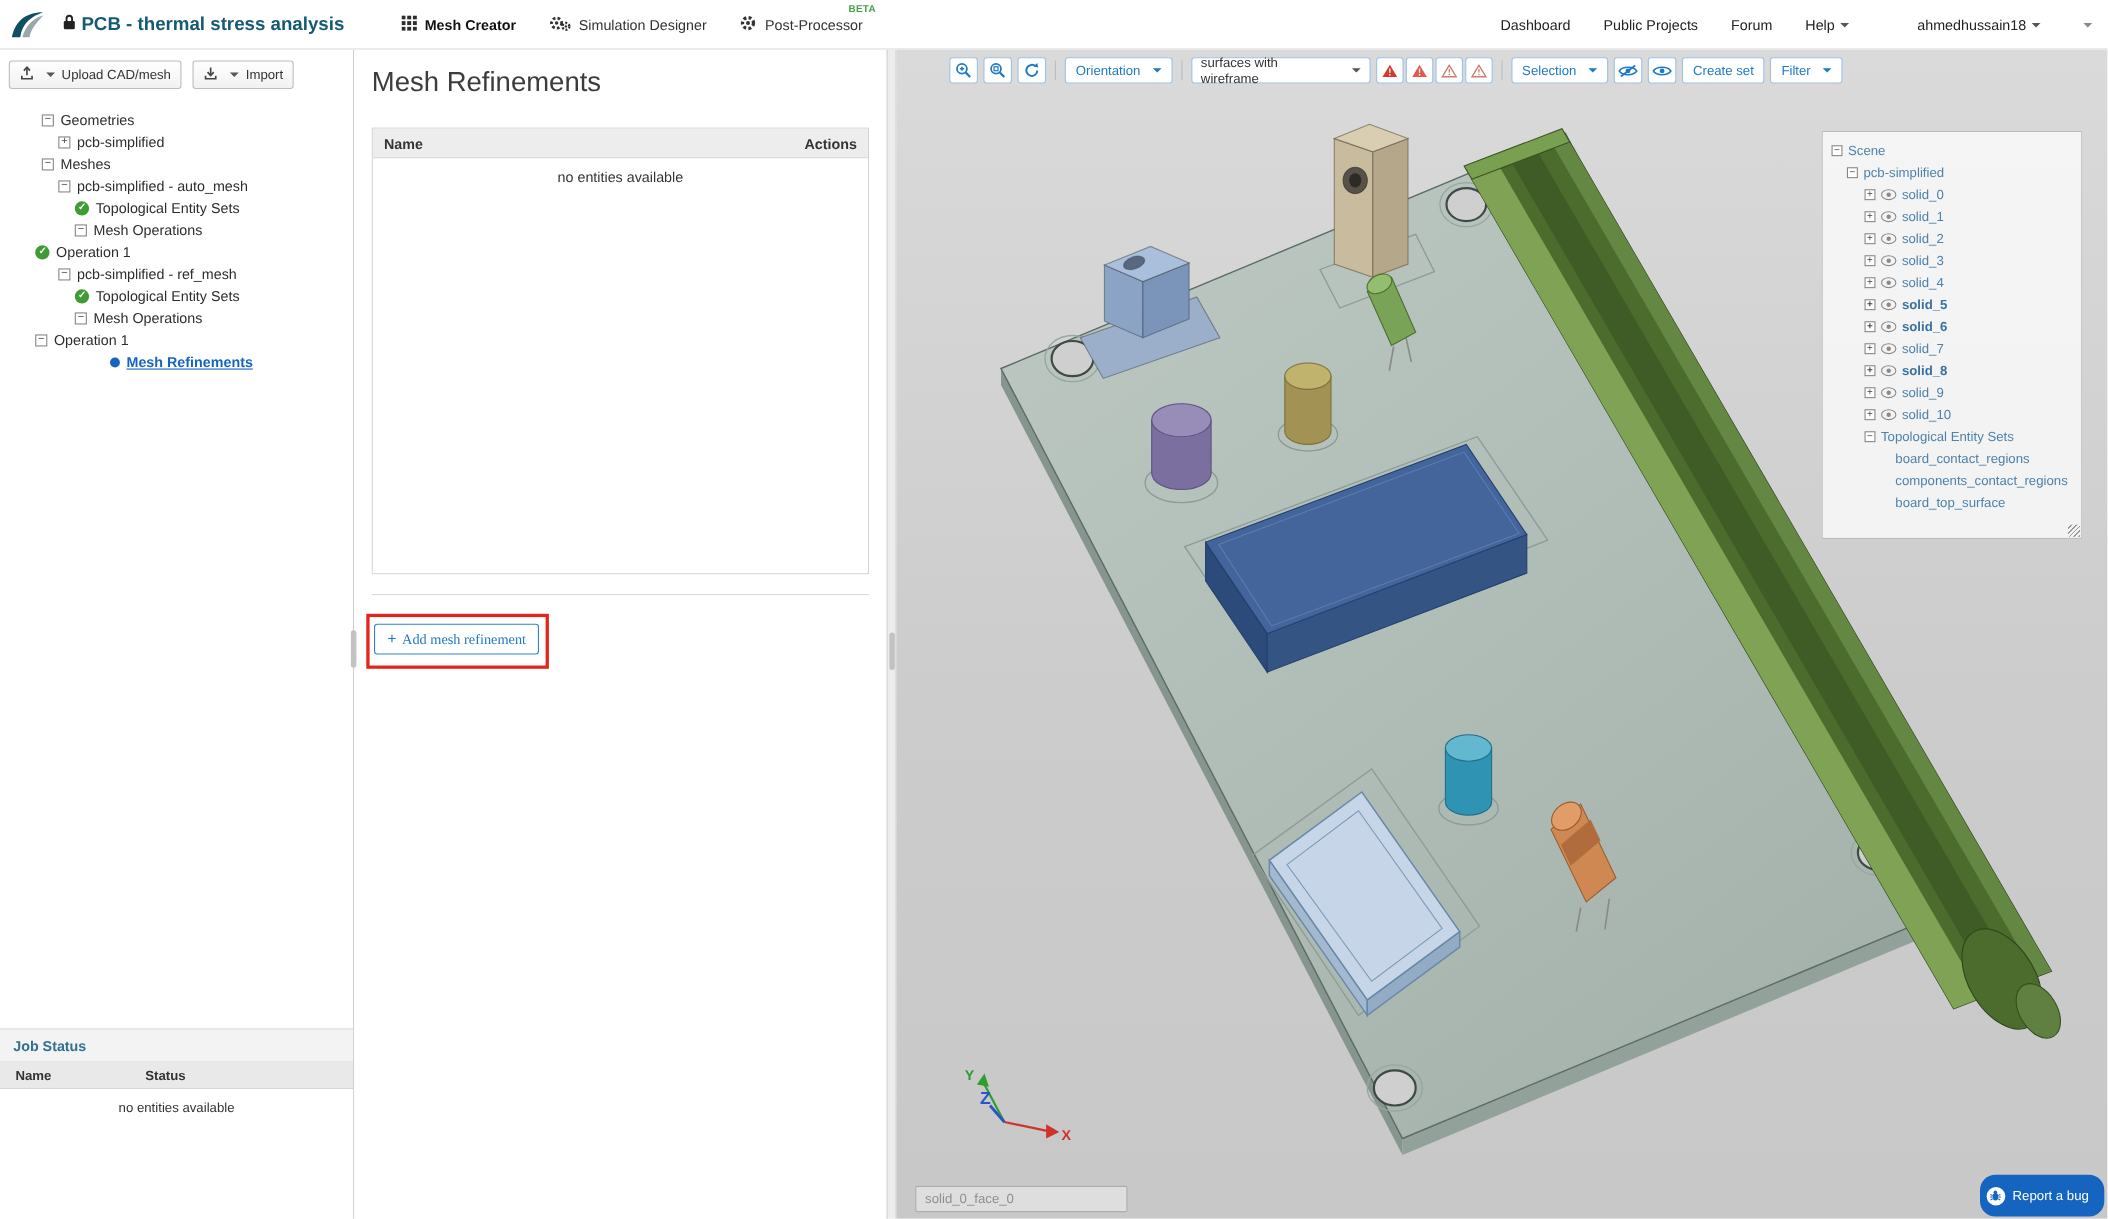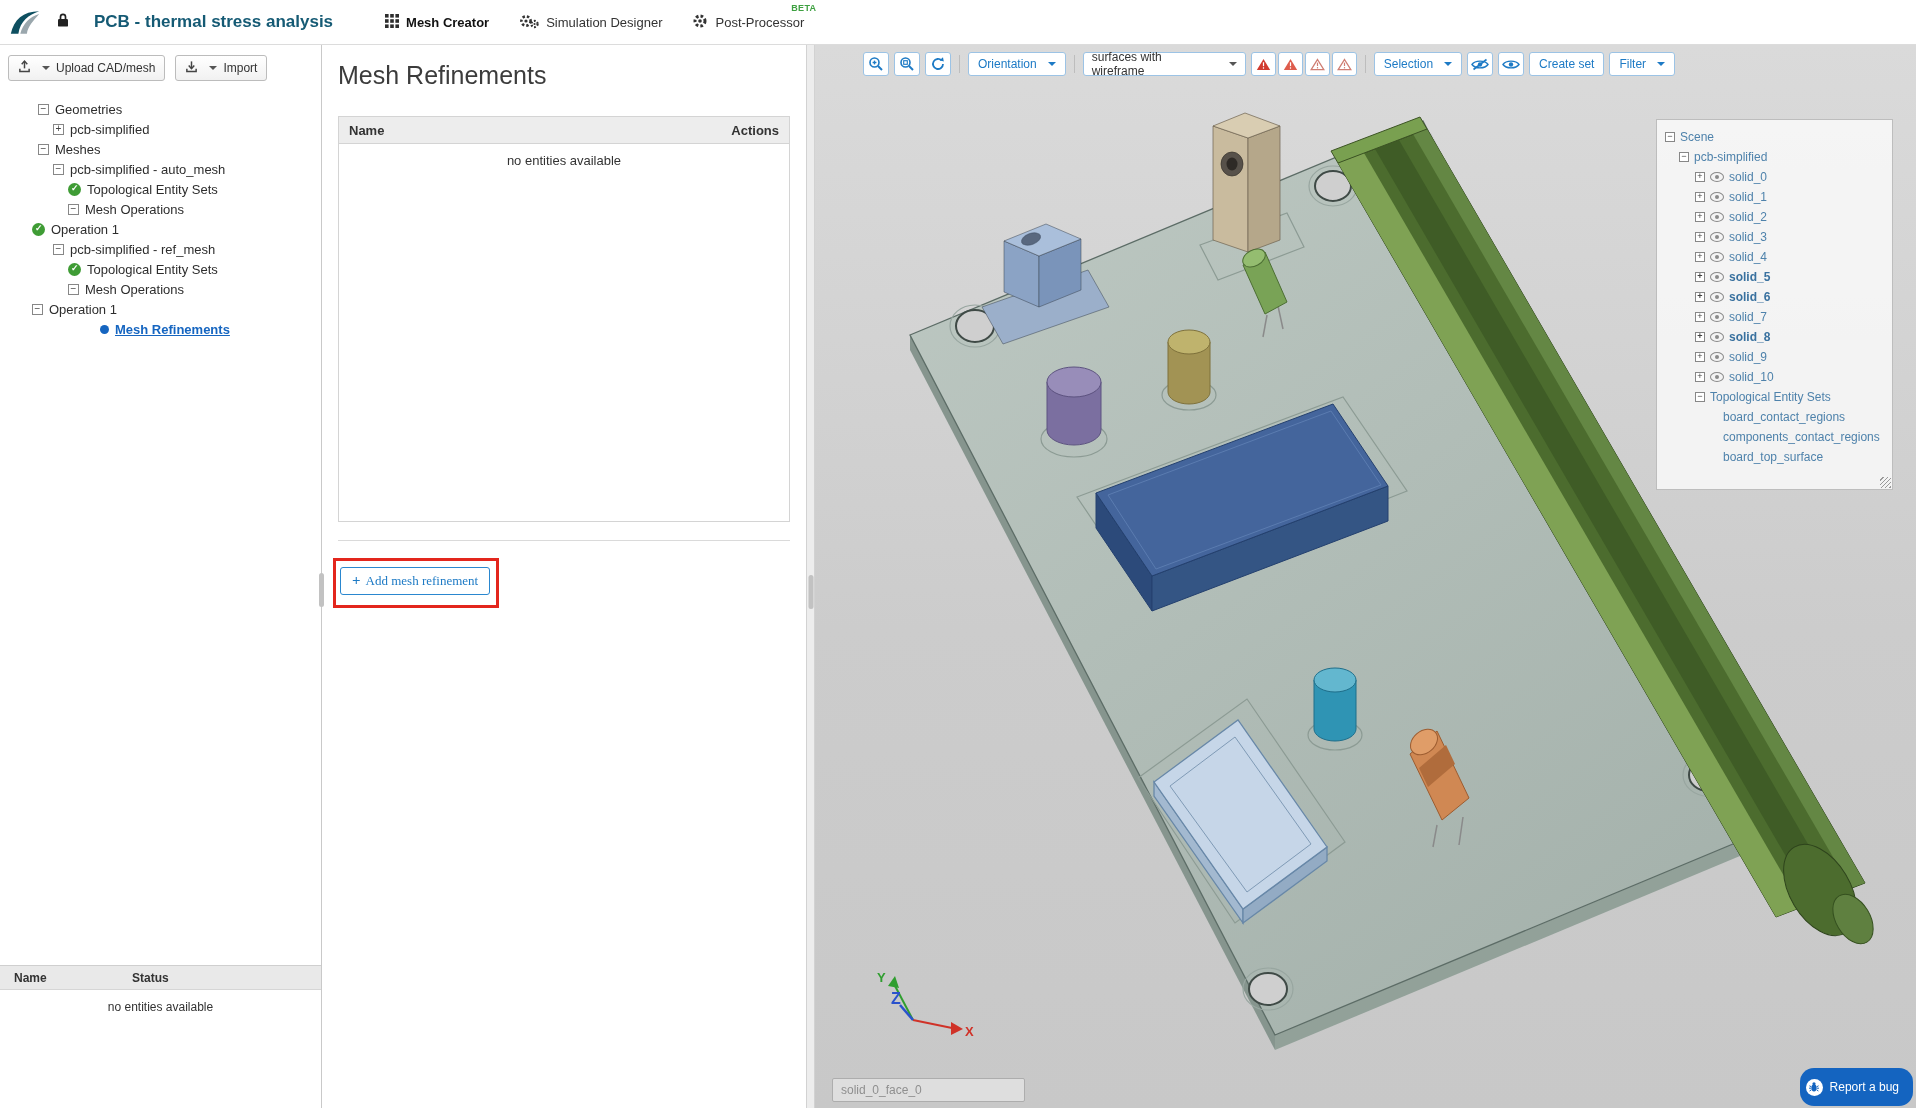--- a/index.html
+++ b/index.html
@@ -7,21 +7,21 @@
   body {
     width:1916px; height:1108px; overflow:hidden; background:#fff;
     font-family:"Liberation Sans", sans-serif; color:#333;
   }
   .app { width:100%; height:100%; display:flex; flex-direction:column; }
 
   
   .navbar { flex:0 0 45px; height:45px; display:flex; align-items:center;
     border-bottom:1px solid #dcdcdc; padding:0 14px 0 8px; background:#fff; position:relative; z-index:10; }
   .logo { display:flex; align-items:center; }
-  .proj { display:flex; align-items:center; gap:24px; margin-left:14px; }
+  .proj { display:flex; align-items:center; gap:4px; margin-left:14px; }
   .proj-title { font-size:17px; font-weight:700; color:#155a74; white-space:nowrap; }
   .nav-tabs { display:flex; align-items:center; gap:30px; margin-left:52px; }
   .nav-tab { display:flex; align-items:center; gap:7px; font-size:13px; color:#333; cursor:pointer; position:relative; white-space:nowrap;text-align:right; }
   .nav-tab.active { font-weight:700; color:#111; }
   .beta { position:absolute; top:-10px; right:-12px; font-size:9px; font-weight:700; color:#3fa142; letter-spacing:.3px; }
   .nav-right { margin-left:auto; display:flex; align-items:center; font-size:13px; color:#222; }
   .nav-link { margin-left:30px; cursor:pointer; white-space:nowrap; }
   .nav-user { margin-left:62px; cursor:pointer; white-space:nowrap; }
   .nav-end-caret { margin-left:34px; cursor:pointer; }
   .caret { display:inline-block; width:0; height:0; border-left:4px solid transparent; border-right:4px solid transparent;
@@ -168,20 +168,28 @@
         <span>
           <svg width="16" height="16" viewBox="0 0 16 16">
             <circle cx="8" cy="8" r="5" fill="none" stroke="#333" stroke-width="3" stroke-dasharray="2.6 2.1"></circle>
             <circle cx="8" cy="8" r="1.8" fill="#333"></circle>
           </svg>
         </span>
         <span>Post-Processor</span>
       </span>
     </nav>
 
+    <div class="nav-right">
+      <span class="nav-link">Dashboard</span>
+      <span class="nav-link">Public Projects</span>
+      <span class="nav-link">Forum</span>
+      <span class="nav-link"><span>Help</span><span class="caret"></span></span>
+      <span class="nav-user"><span>ahmedhussain18</span><span class="caret"></span></span>
+      <span class="nav-end-caret"><span class="caret gray"></span></span>
+    </div>
   </header>
 
   <div class="content">
 
     <aside class="sidebar">
       <div class="side-btns">
         <button class="btn-gray">
           <span>
             <svg width="13" height="13" viewBox="0 0 14 14">
               <path d="M7 9 V1.5" fill="none" stroke="#444" stroke-width="1.6"></path>
@@ -250,20 +258,21 @@
           <span class="tg minus"></span>
           <span class="tlabel">Operation 1</span>
         </div>
         <div class="trow lv4 selected">
           <span class="bdot"></span>
           <span class="tlabel">Mesh Refinements</span>
         </div>
       </div>
 
       <div class="job-status">
+        <div class="js-title">Job Status</div>
         <div class="js-head">
           <span>Name</span>
           <span>Status</span>
         </div>
         <div class="js-empty">no entities available</div>
       </div>
       <span class="side-handle"></span>
     </aside>
 
     <section class="panel">

